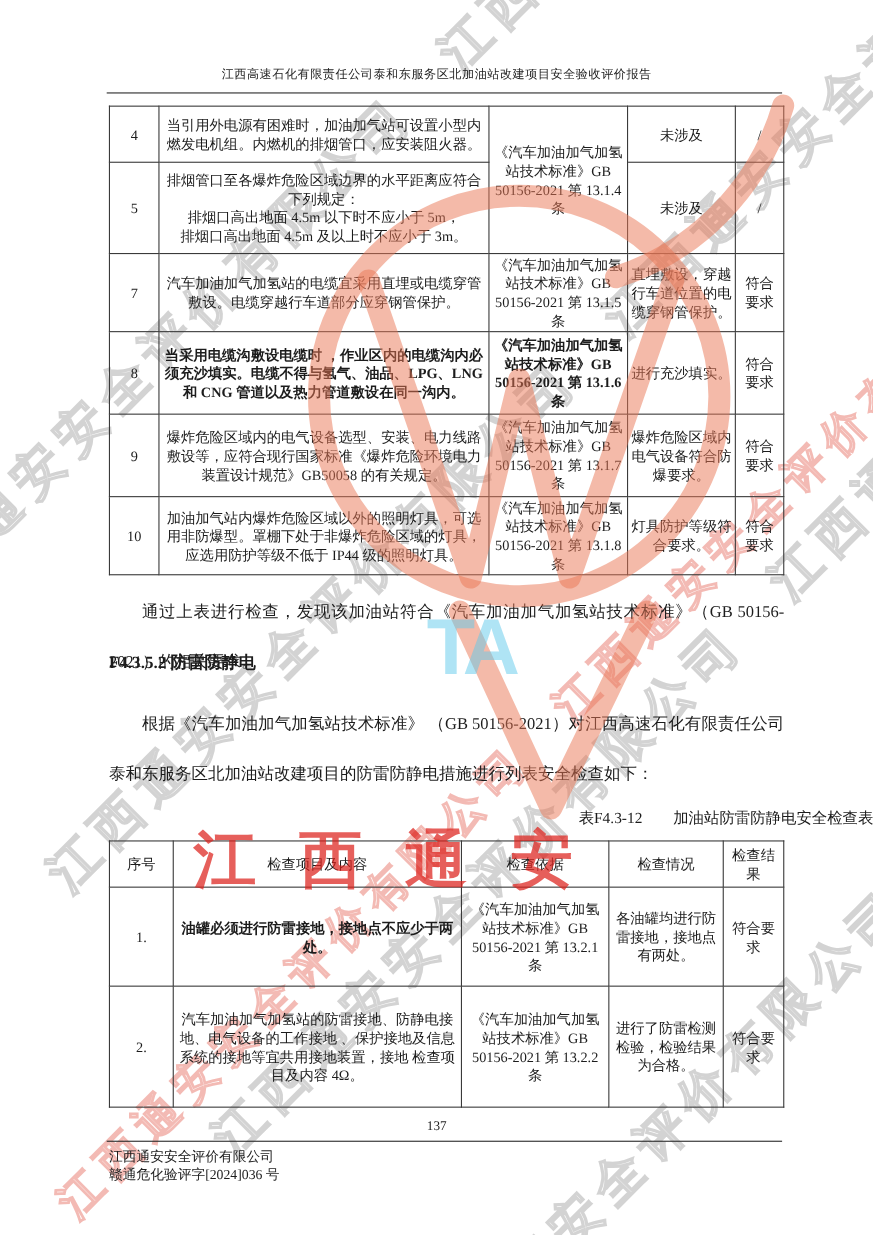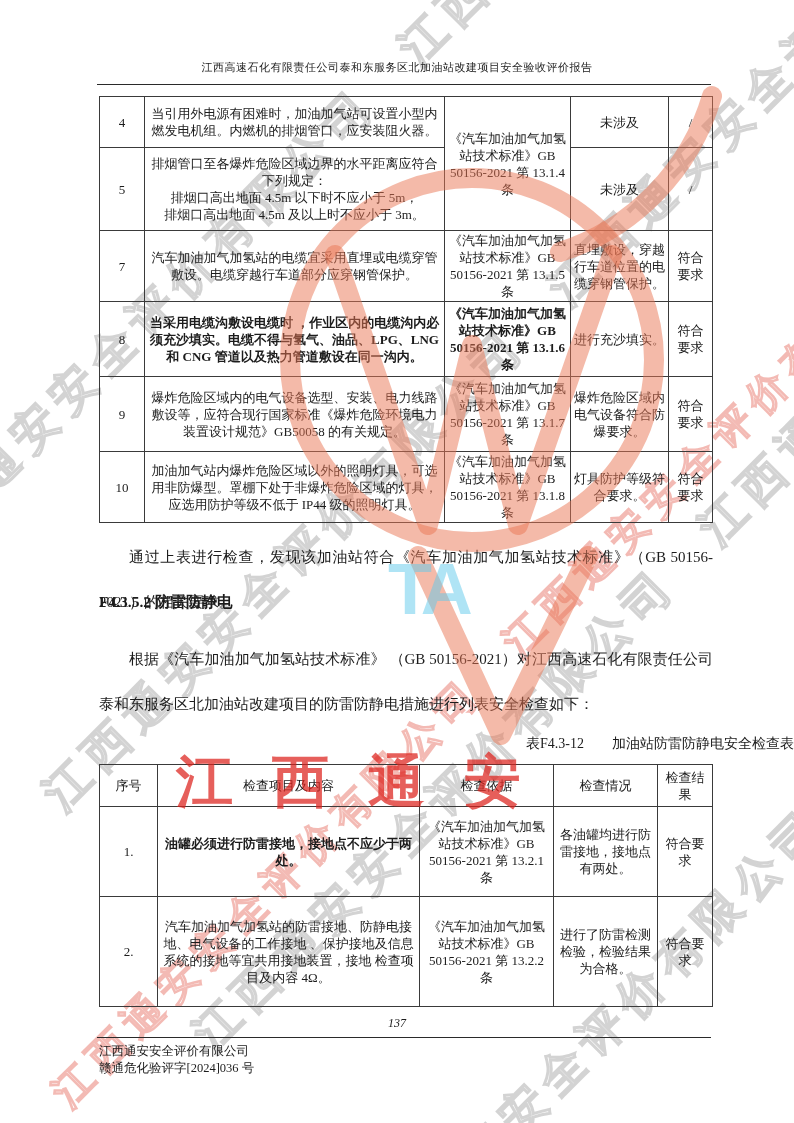--- a/index.html
+++ b/index.html
@@ -49,21 +49,21 @@
   }
   .indent{text-indent:2em;}
   .para1{top:520px;}
   .heading{
     position:absolute;left:99px;top:592px;font-size:15.5px;font-weight:bold;
   }
   .para2{top:622px;}
   .caption{
     position:absolute;left:0;top:735px;width:100%;text-align:right;font-size:14px;
   }
-  .page-num{position:absolute;top:1016px;left:0;width:100%;text-align:center;font-size:12px;font-style:italic;}
+  .page-num{position:absolute;top:1016px;left:0;width:100%;text-align:center;font-size:12px;}
   .footer-rule{position:absolute;top:1037px;left:97px;width:614px;border-top:1.2px solid #2a2a2a;}
   .footer-row{
     position:absolute;top:1043px;left:99px;width:614px;font-size:12.5px;
     display:flex;justify-content:space-between;flex-direction:column;
   }
 </style>
 </head>
 <body>
 
 <div class="page">

